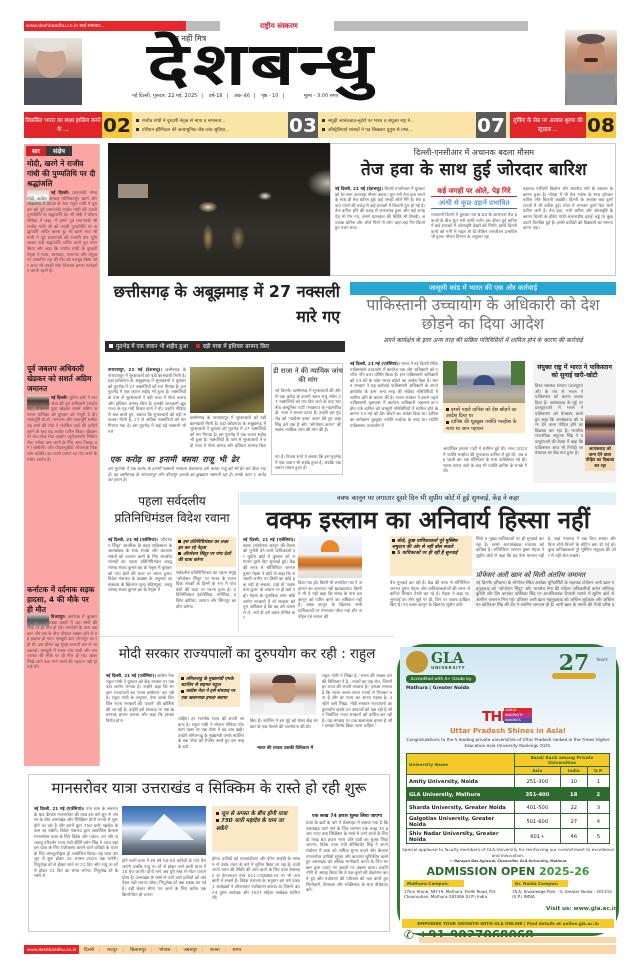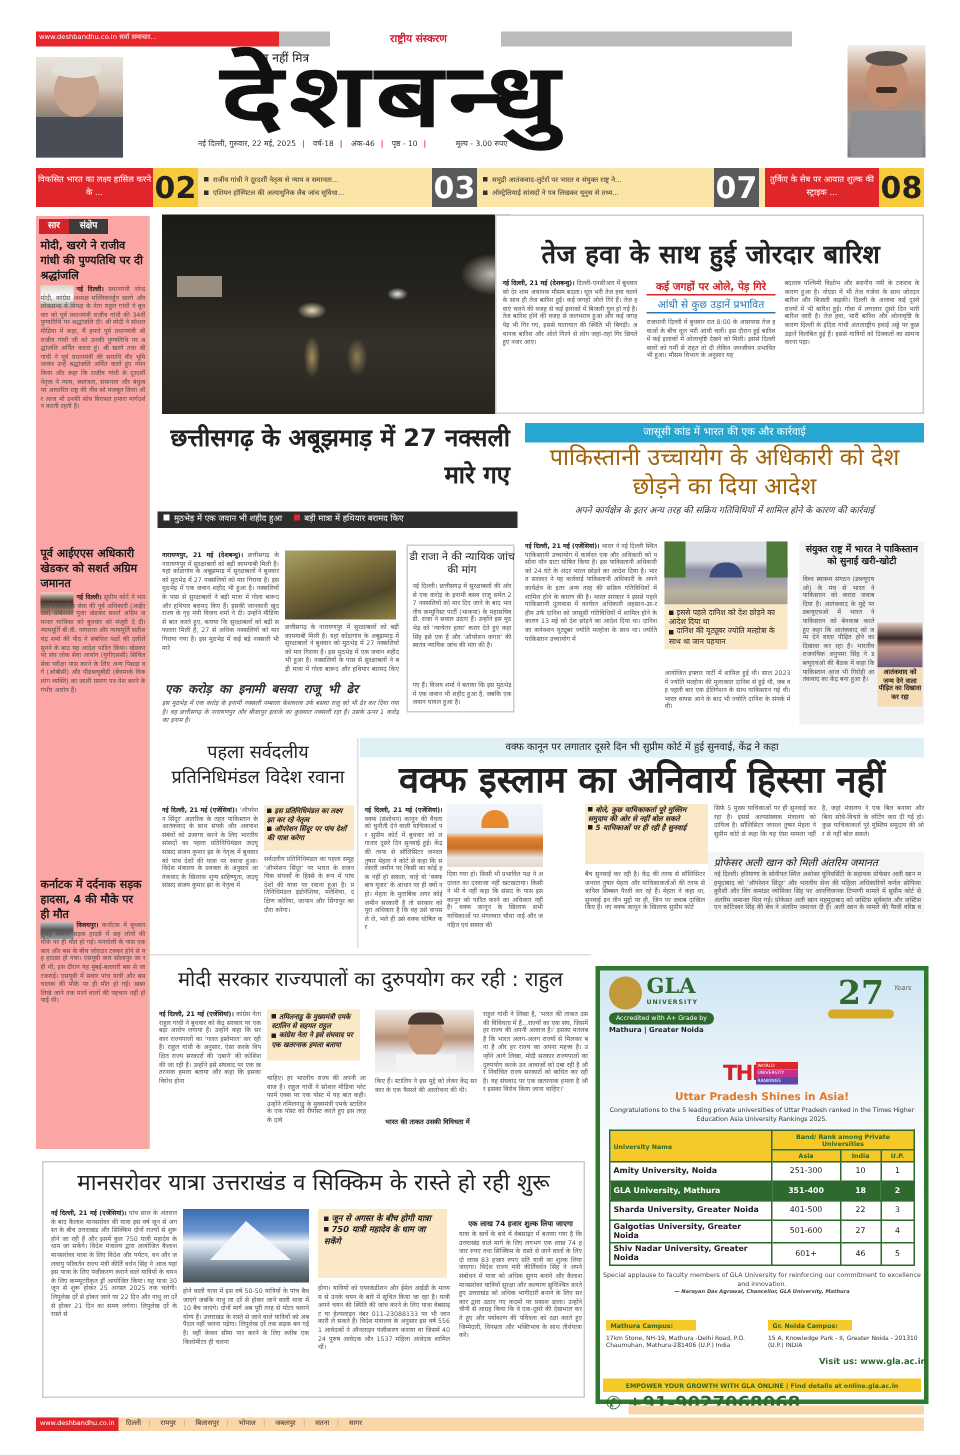--- a/index.html
+++ b/index.html
@@ -68,21 +68,21 @@
   #naxal-head { left: 108px; top: 279px; width: 232px; font-size: 16px; line-height: 25px; font-weight: bold; text-align: right; color: #222; }
   #naxal-bar { left: 105px; top: 341px; width: 240px; height: 11px; background: #2d2d2d; color: #fff; font-size: 5.6px; line-height: 11px; padding-left: 4px; white-space: nowrap; overflow: hidden; }
   #naxal-bar .sq { display: inline-block; width: 4px; height: 4px; margin-right: 3px; vertical-align: middle; }
   #naxal-photo { left: 190px; top: 367px; width: 74px; height: 46px; background: linear-gradient(160deg, #a9a367 0%, #7a6c3a 40%, #51492b 70%, #8f8444 100%); }
   #raja-box { left: 271px; top: 363px; width: 72px; height: 112px; border: 1px solid #ccc; }
   #raja-head { left: 0; top: 3px; width: 72px; font-size: 7px; line-height: 9px; text-align: center; color: #222; }
   #crore-head { left: 110px; top: 453px; width: 160px; font-size: 8px; font-style: italic; font-weight: bold; color: #333; font-family: Liberation Mono, monospace; }
 
   
   #spy-kicker { left: 350px; top: 282px; width: 266px; height: 13px; background: #26a6d1; color: #fff; font-size: 7px; line-height: 13px; text-align: center; }
-  #spy-head { left: 350px; top: 296px; width: 266px; font-size: 15.5px; line-height: 19px; text-align: center; color: #a16207; }
+  #spy-head { left: 350px; top: 296px; width: 266px; font-size: 15.5px; line-height: 19px; text-align: center; color: #737373; }
   #spy-deck { left: 348px; top: 336px; width: 270px; font-size: 6px; font-style: italic; color: #333; white-space: nowrap; overflow: hidden; text-align: center; }
   #spy-photo { left: 443px; top: 361px; width: 82px; height: 42px; background: linear-gradient(180deg, #d7dce3 0%, #d9dbe0 30%, #8d8fa5 45%, #9a9aa8 60%, #b9b3a0 80%, #a69f8c 100%); }
   #spy-bullets { left: 443px; top: 403px; width: 82px; height: 30px; background: #fbe8c7; padding: 3px; }
   #spy-bullets .bl { font-size: 5px; line-height: 6.2px; color: #222; }
   #spy-side { left: 533px; top: 361px; width: 83px; height: 122px; background: #f2f2f2; }
   #spy-side-head { left: 2px; top: 2px; width: 79px; font-size: 6.2px; line-height: 8px; font-weight: bold; color: #222; text-align: center; }
   #spy-side-photo { left: 52px; top: 54px; width: 30px; height: 30px; background: linear-gradient(180deg, #e9d1c1 0%, #3a2a28 35%, #c59b8c 55%, #6b5a7a 100%); }
   #spy-side-cap { left: 52px; top: 84px; width: 30px; height: 26px; background: #f6ddb5; font-size: 4.3px; line-height: 5.6px; text-align: center; color: #222; font-weight: bold; padding-top: 1px; }
 
   
@@ -100,21 +100,21 @@
 
   
   #rahul-box { left: 100px; top: 636px; width: 294px; height: 130px; border-top: 1px solid #ddd; }
   #rahul-head { left: 100px; top: 645px; width: 294px; font-size: 13.5px; line-height: 17px; text-align: center; color: #222; white-space: nowrap; }
   #rahul-bullets { left: 178px; top: 673px; width: 62px; height: 34px; background: #fbe8c7; padding: 3px; }
   #rahul-bullets .bl { font-size: 4.6px; line-height: 6.2px; color: #222; font-style: italic; font-weight: bold; }
   #rahul-photo { left: 250px; top: 673px; width: 66px; height: 42px; background: linear-gradient(180deg, #f0ece8 0%, #d9c0ac 25%, #b89077 45%, #e8e8ec 70%, #f2f2f4 100%); }
   #rahul-subhead { left: 250px; top: 744px; width: 70px; font-size: 4.4px; font-weight: bold; text-align: center; color: #222; }
 
   
-  #gla-ad { left: 397px; top: 644px; width: 222px; height: 292px; background: #2f7a2f; padding: 3px; }
+  #gla-ad { left: 397px; top: 644px; width: 222px; height: 292px; background: #2f7a2f; padding: 3px; border-radius: 27px; }
   #gla-inner { left: 3px; top: 3px; width: 216px; height: 286px; background: linear-gradient(180deg, #cfe6f4 0%, #f2f7fa 30%, #ffffff 50%); }
   #gla-crest { left: 6px; top: 4px; width: 22px; height: 22px; background: #c29a3a; border-radius: 50%; }
   #gla-name { left: 31px; top: 4px; width: 60px; font-family: "DejaVu Serif", serif; font-size: 14px; font-weight: bold; color: #2e6a2e; line-height: 14px; }
   #gla-univ { left: 31px; top: 18px; width: 60px; font-size: 4.2px; font-weight: bold; color: #2e6a2e; letter-spacing: 0.6px; }
   #gla-naac { left: 6px; top: 28px; width: 70px; height: 8px; background: #2e6a2e; color: #fff; font-size: 4.2px; line-height: 8px; text-align: center; border-radius: 4px; }
   #gla-campus { left: 6px; top: 38px; width: 80px; font-size: 4.6px; font-weight: bold; color: #222; }
   #gla-27 { left: 152px; top: 4px; width: 44px; font-family: "DejaVu Serif", serif; font-size: 22px; font-weight: bold; color: #2e6a2e; text-align: center; line-height: 22px; }
   #gla-27-ribbon { left: 152px; top: 26px; width: 44px; height: 6px; background: #d7a928; border-radius: 3px; }
   #gla-years { left: 196px; top: 10px; width: 20px; font-size: 4.4px; color: #555; font-style: italic; }
   #the-logo { left: 82px; top: 60px; width: 52px; height: 18px; }
@@ -208,33 +208,34 @@
 
 <div id="sidebar" class="abs">
   <div id="sidebar-head" class="abs">
     <div id="sar-red" class="abs">सार</div>
     <div id="sar-dark" class="abs">संक्षेप</div>
   </div>
   <div class="abs sb-head" style="left:3px;top:15px;width:70px;">मोदी, खरगे ने राजीव गांधी की पुण्यतिथि पर दी श्रद्धांजलि</div>
   <div class="abs thumb" style="left:3px;top:46px;width:22px;height:15px;background:linear-gradient(180deg,#d8d0c6,#fff 50%,#b7a89a);"></div>
   <div class="abs ftxt" style="left:3px;top:46px;width:70px;height:152px;text-indent:24px;"><span class="ftxt-b">नई दिल्ली।</span> <span>प्रधानमंत्री नरेन्द्र मोदी, कांग्रेस अध्यक्ष मल्लिकार्जुन खरगे और लोकसभा में विपक्ष के नेता राहुल गांधी ने बुधवार को पूर्व प्रधानमंत्री राजीव गांधी की 34वीं पुण्यतिथि पर श्रद्धांजलि दी। श्री मोदी ने सोशल मीडिया में कहा, मैं हमारे पूर्व प्रधानमंत्री श्री राजीव गांधी जी को उनकी पुण्यतिथि पर श्रद्धांजलि अर्पित करता हूं। श्री खरगे तथा श्री गांधी ने पूर्व प्रधानमंत्री की समाधि वीर भूमि जाकर उन्हें श्रद्धांजलि अर्पित करते हुए नमन किया और कहा कि राजीव गांधी के दूरदर्शी नेतृत्व ने न्याय, स्वतंत्रता, समानता और बंधुत्व पर आधारित राष्ट्र की नींव को मजबूत किया और आज भी उनकी सोच विरासत हमारा मार्गदर्शन करती रहती है।</span></div>
 
-  <div class="abs sb-head" style="left:3px;top:220px;width:70px;">पूर्व आईएएस अधिकारी खेडकर को सशर्त अग्रिम जमानत</div>
+  <div class="abs sb-head" style="left:3px;top:220px;width:70px;">पूर्व जबलप अधिकारी खेडकर को सशर्त अग्रिम जमानत</div>
   <div class="abs thumb" style="left:3px;top:251px;width:22px;height:15px;background:linear-gradient(180deg,#e8d8c8,#4b3630 40%,#c99c88);"></div>
   <div class="abs ftxt" style="left:3px;top:251px;width:70px;height:166px;text-indent:24px;"><span class="ftxt-b">नई दिल्ली।</span> <span>सुप्रीम कोर्ट ने भारतीय प्रशासनिक सेवा की पूर्व अधिकारी (आईएएस) प्रोबेशनर पूजा खेडकर सशर्त अग्रिम जमानत याचिका को बुधवार को मंजूरी दे दी। न्यायमूर्ति बी.वी. नागरत्ना और न्यायमूर्ति सतीश चंद्र शर्मा की पीठ ने संबंधित पक्षों की दलीलें सुनने के बाद यह आदेश पारित किया। खेडकर पर संघ लोक सेवा आयोग (यूपीएससी) सिविल सेवा परीक्षा पास करने के लिए अन्य पिछड़ा वर्ग (ओबीसी) और पीडब्ल्यूबीडी (बेंचमार्क विकलांग व्यक्ति) का जाली प्रमाण पत्र पेश करने के गंभीर आरोप हैं।</span></div>
 
   <div class="abs sb-head" style="left:3px;top:441px;width:70px;">कर्नाटक में दर्दनाक सड़क हादसा, 4 की मौके पर ही मौत</div>
   <div class="abs thumb" style="left:3px;top:470px;width:22px;height:12px;background:linear-gradient(180deg,#ccc,#555 50%,#999);"></div>
   <div class="abs ftxt" style="left:3px;top:470px;width:70px;height:148px;text-indent:24px;"><span class="ftxt-b">विजयपुर।</span> <span>कर्नाटक में बुधवार सुबह भीषण सड़क हादसे में छह लोगों की मौके पर ही मौत हो गई। मनगोली के पास एक कार और बस के बीच जोरदार टक्कर होने से यह हादसा हो गया। एसयूवी कार सोलापुर जा रही थी, इस दौरान यह मुंबई-बल्लारी बस से जा टकराई। एसयूवी में सवार पांच यात्री और बस चालक की मौके पर ही मौत हो गई। खबर लिखे जाने तक मरने वालों की पहचान नहीं हो पाई थी।</span></div>
 </div>
 
 <div id="rain-photo" class="abs"></div>
 <div id="rain-truck" class="abs"></div>
 
 <div id="weather-box" class="abs">
+  <div id="weather-kicker" class="abs">दिल्ली-एनसीआर में अचानक बदला मौसम</div>
   <div id="weather-head" class="abs">तेज हवा के साथ हुई जोरदार बारिश</div>
   <div class="abs ftxt" style="left:4px;top:42px;width:90px;height:86px;"><span class="ftxt-b">नई दिल्ली, 21 मई (देशबन्धु)।</span> <span>दिल्ली-एनसीआर में बुधवार को देर शाम अचानक मौसम बदला। धूल भरी तेज हवा चलने के साथ ही तेज बारिश हुई। कई जगहों ओले गिरे हैं। तेज हवाएं चलने की वजह से कई इलाकों में बिजली गुल हो गई है। तेज बारिश होने की वजह से जलभराव हुआ और कई जगह पेड़ भी गिर गए, इससे यातायात की स्थिति भी बिगड़ी। अचानक बारिश और ओले गिरने से लोग जहां-तहां गिर छिपते हुए नजर आए।</span></div>
   <div id="weather-sub1" class="abs">कई जगहों पर ओले, पेड़ गिरे</div>
   <div id="weather-rule1" class="abs"></div>
   <div id="weather-sub2" class="abs">आंधी से कुछ उड़ानें प्रभावित</div>
   <div id="weather-rule2" class="abs"></div>
   <div class="abs ftxt" style="left:100px;top:68px;width:86px;height:60px;">राजधानी दिल्ली में बुधवार रात 8:00 के आसपास तेज हवाओं के बीच धूल भरी आंधी चली। इस दौरान हुई बारिश में कई इलाकों में ओलावृष्टि देखने को मिली। इससे दिल्ली वालों को गर्मी से राहत तो दी लेकिन जनजीवन प्रभावित भी हुआ। मौसम विभाग के अनुसार यह</div>
   <div class="abs ftxt" style="left:192px;top:42px;width:90px;height:86px;">बदलाव पश्चिमी विक्षोभ और स्थानीय नमी के टकराव के कारण हुआ है। नोएडा में भी तेज गर्जना के साथ जोरदार बारिश और बिजली कड़की। दिल्ली के अलावा कई दूसरे राज्यों में भी बारिश हुई। गोवा में लगातार दूसरे दिन भारी बारिश जारी है। तेज हवा, भारी बारिश और ओलावृष्टि के कारण दिल्ली के इंदिरा गांधी अंतरराष्ट्रीय हवाई अड्डे पर कुछ उड़ानें विलंबित हुई हैं। इससे यात्रियों को दिक्कतों का सामना करना पड़ा।</div>
 </div>
 
@@ -374,20 +375,21 @@
       <tr>
             <td class="uni">Shiv Nadar University, Greater Noida</td>
             <td class="num">601+</td>
             <td class="num">46</td>
             <td class="num">5</td>
           </tr>
     </tbody>
       </table>
     <div id="gla-applause" class="abs">Special applause to faculty members of GLA University for reinforcing our commitment to excellence and innovation.</div>
     <div id="gla-chancellor" class="abs">— Narayan Das Agrawal, Chancellor, GLA University, Mathura</div>
+    <div id="gla-admission" class="abs"><span>ADMISSION OPEN</span> <span class="yr">2025-26</span></div>
     <div class="abs campus-tag" style="left:4px;width:60px;">Mathura Campus:</div>
     <div class="abs campus-addr" style="left:4px;width:102px;">17km Stone, NH-19, Mathura -Delhi Road, P.O. Chaumuhan, Mathura-281406 (U.P.) India</div>
     <div class="abs campus-tag" style="left:112px;width:56px;">Gr. Noida Campus:</div>
     <div class="abs campus-addr" style="left:112px;width:102px;">15 A, Knowledge Park - II, Greater Noida - 201310 (U.P.) INDIA</div>
     <div id="gla-phone" class="abs"><span>✆</span> <span>+91-9027068068</span></div>
     <div id="gla-visit" class="abs">Visit us: www.gla.ac.in</div>
     <div id="gla-online" class="abs">EMPOWER YOUR GROWTH WITH GLA ONLINE | Find details at online.gla.ac.in</div>
   </div>
 </div>
 

